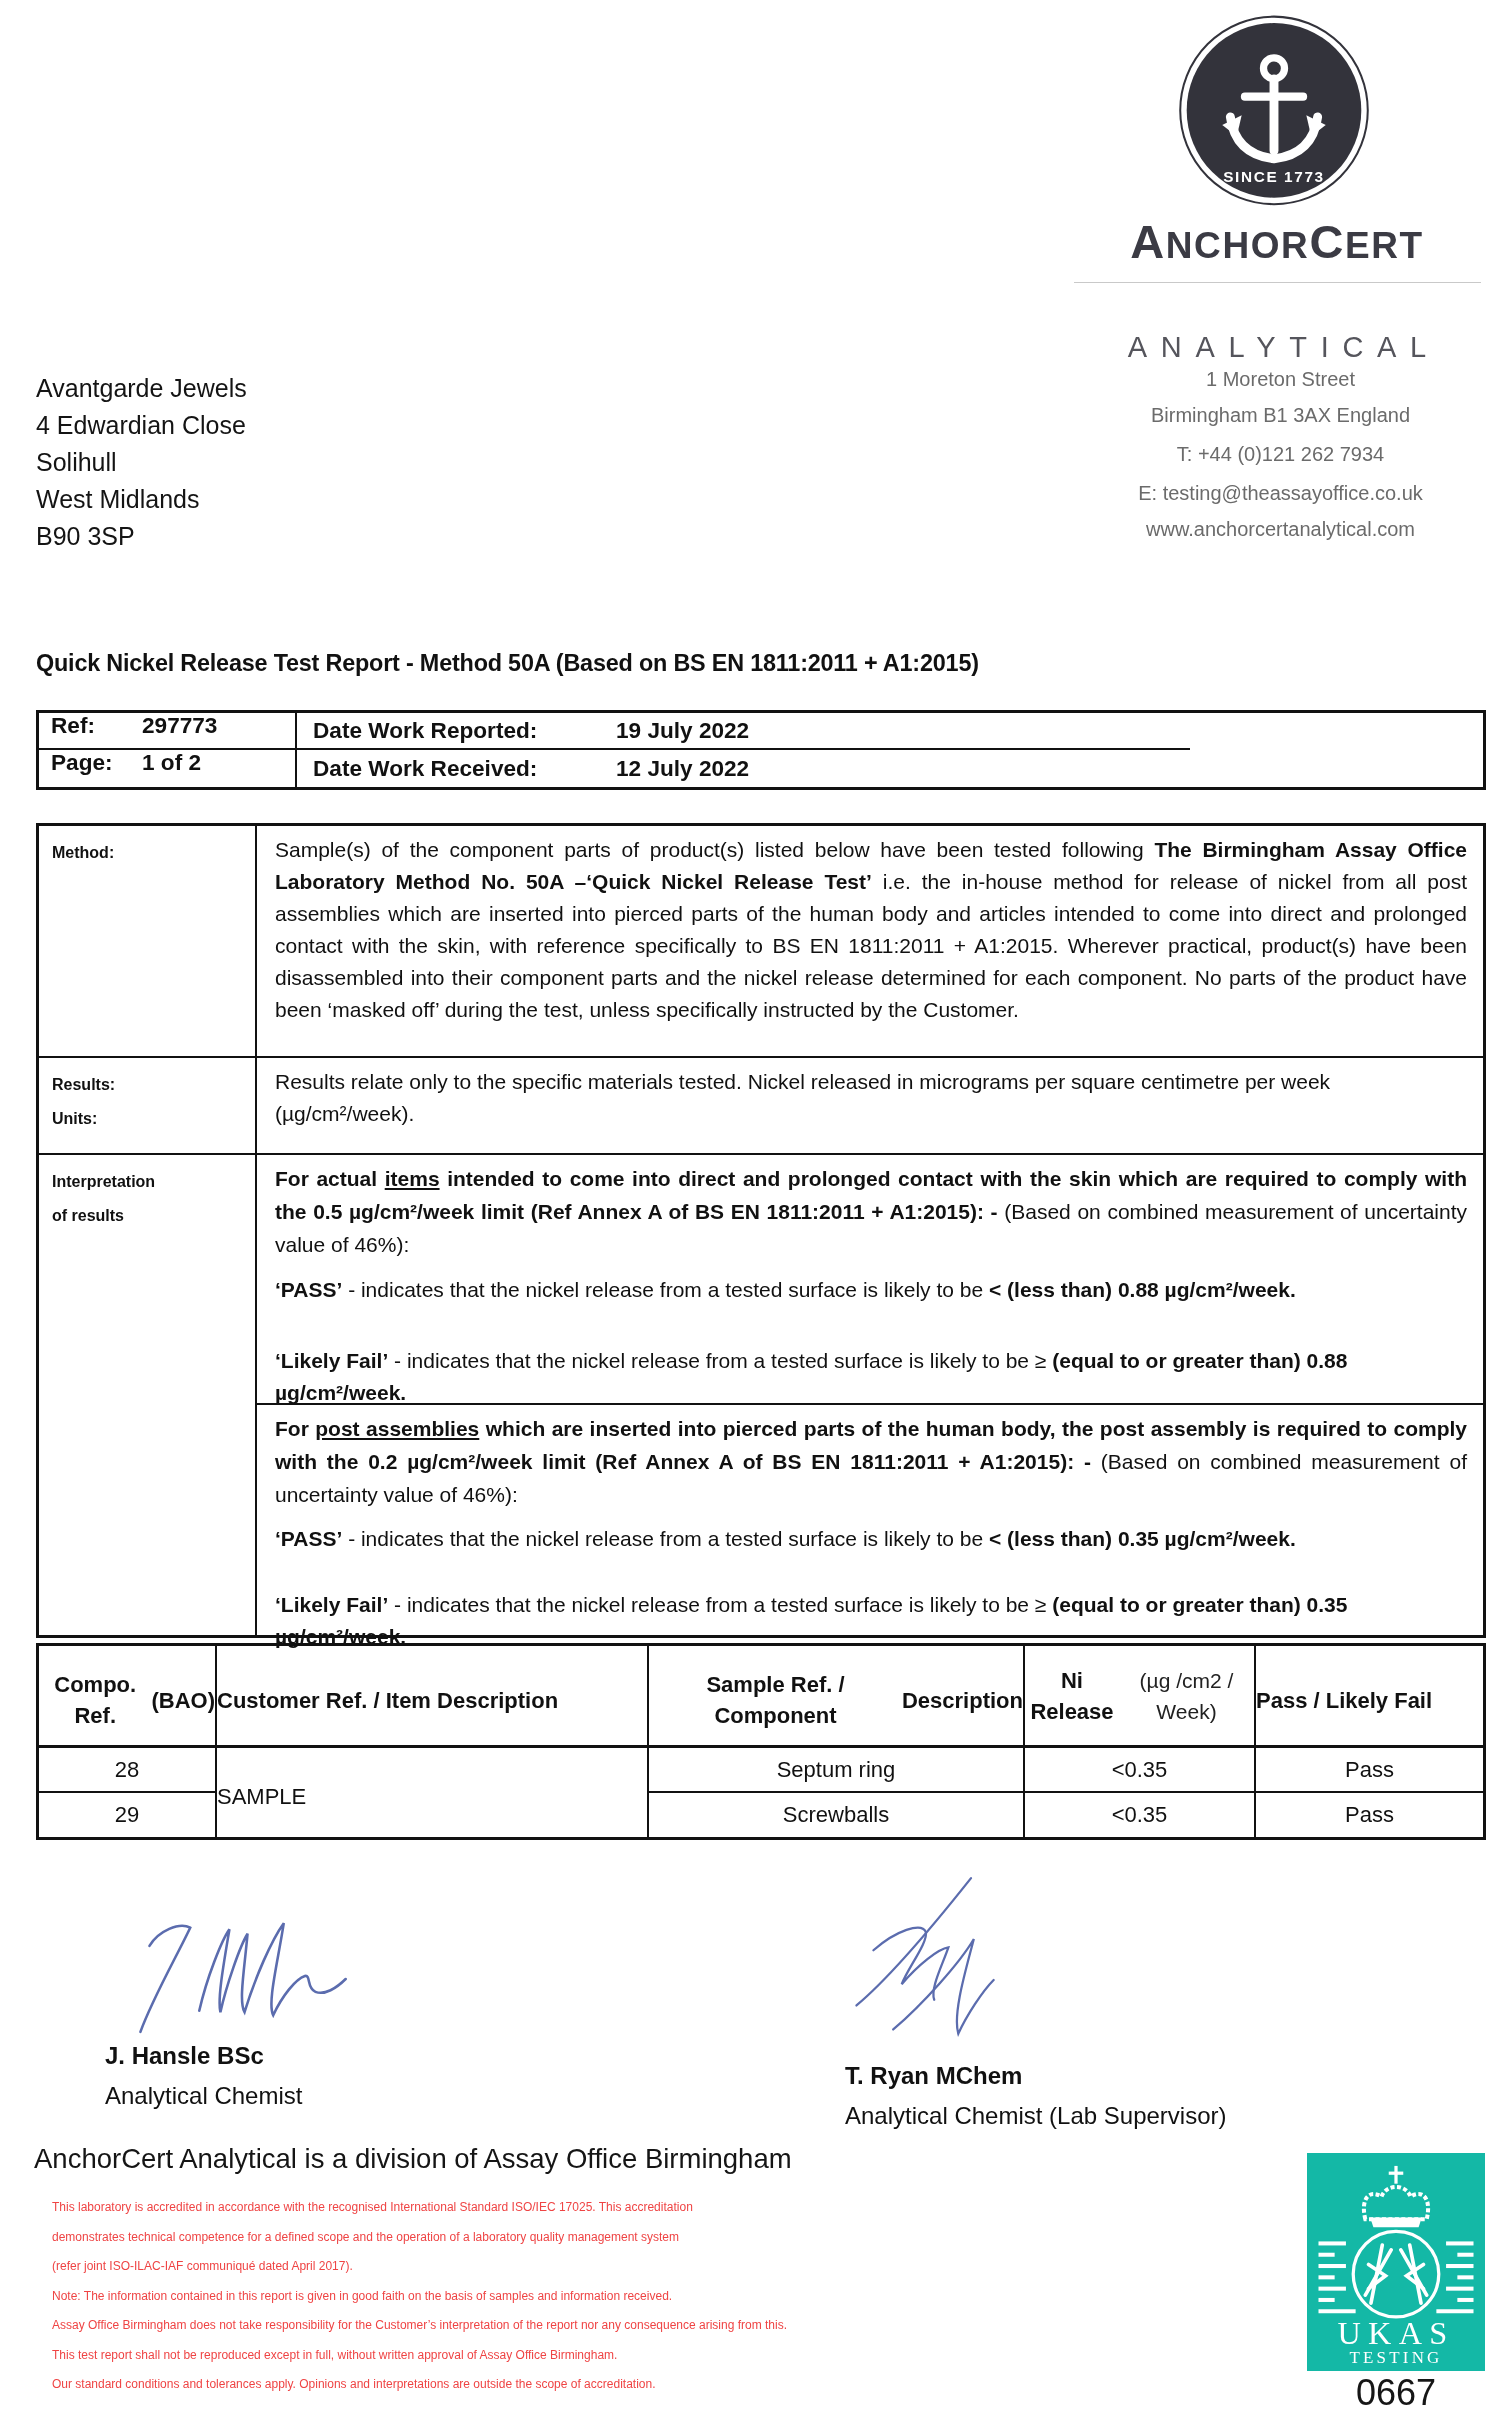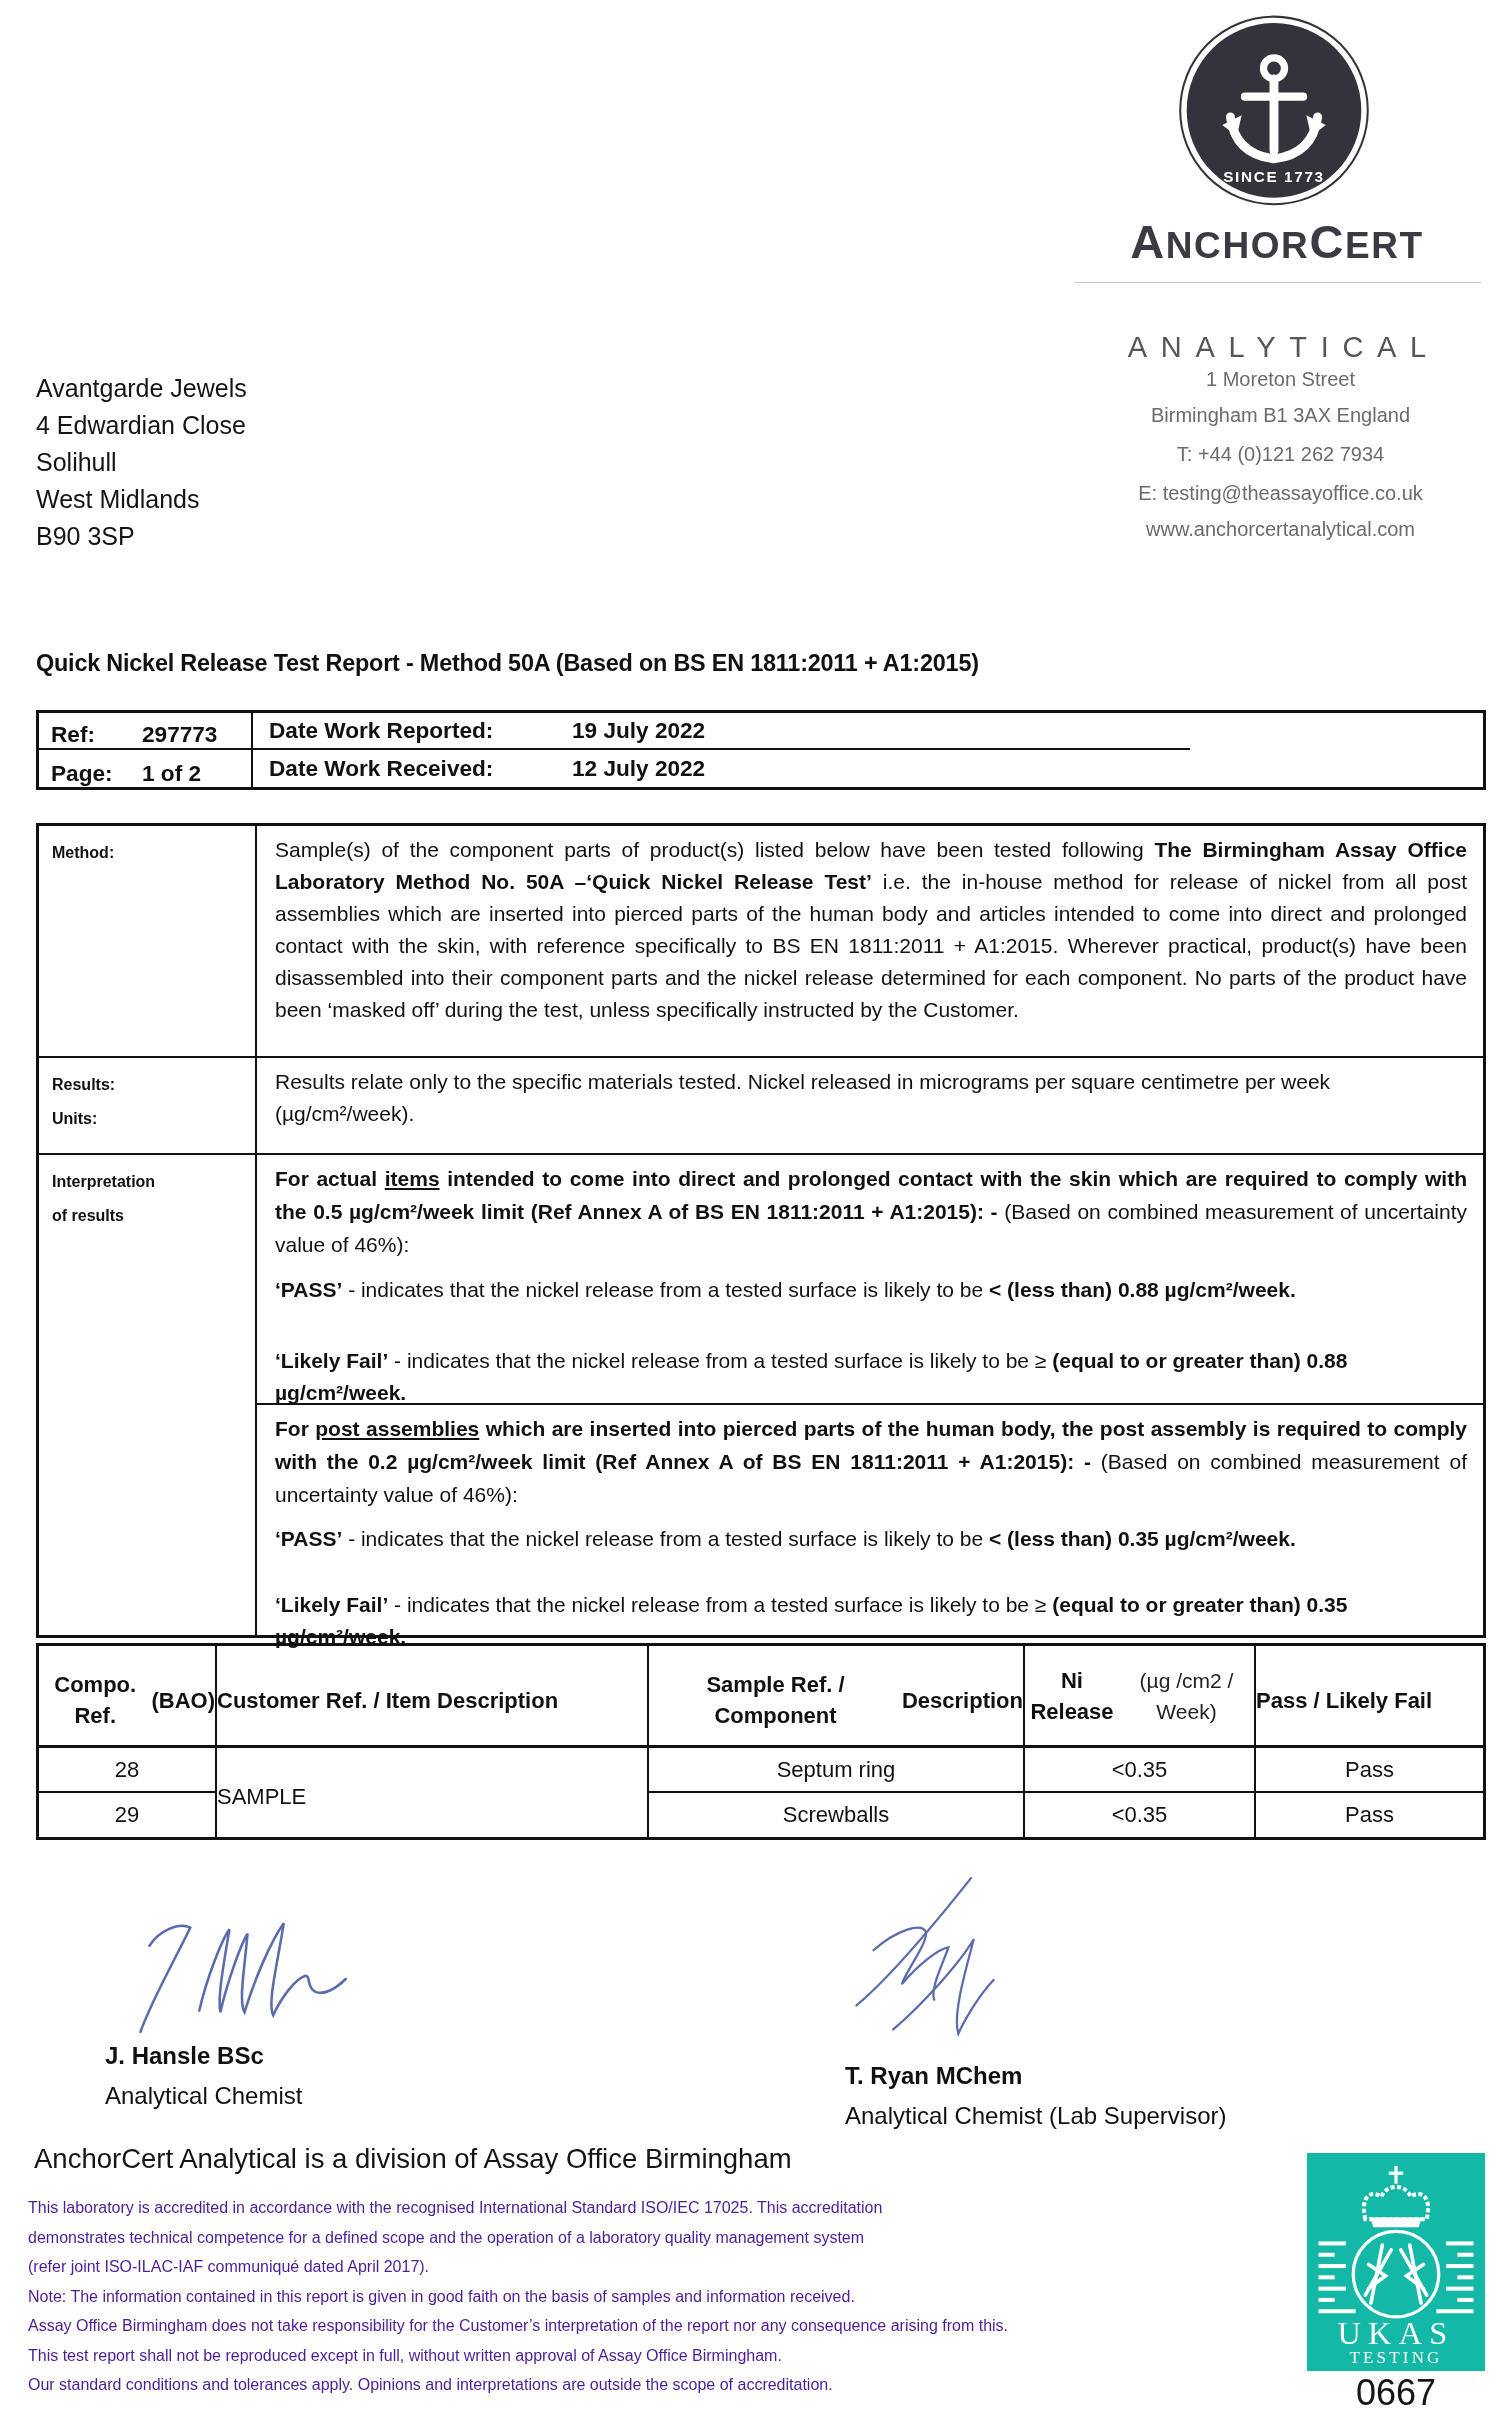--- a/index.html
+++ b/index.html
@@ -22,21 +22,21 @@
   .lab-addr  { position:absolute; left:1092px; top:361px; width:377px; text-align:center;
                font-size:20px; line-height:36px; color:#6b6b6b; }
   .lab-addr .gap { height:3.2px; }
   
   .rpt-title { position:absolute; left:36px; top:650px; font-size:23.4px; font-weight:700; letter-spacing:-0.2px; }
   
   .ref-table { position:absolute; left:36px; top:710px; width:1450px; border:3.2px solid #111; display:flex; }
   .ref-left { width:1151px; }
   .ref-row { display:flex; height:37px; align-items:center; font-weight:700; font-size:22.6px; }
   .ref-row.first { border-bottom:2.4px solid #111; }
-  .cell-ref { width:214px; border-right:2.4px solid #111; height:100%; display:flex; align-items:flex-end; padding-left:12px; }
+  .cell-ref { width:258px; border-right:2.4px solid #111; height:100%; display:flex; align-items:flex-start; padding-left:12px; }
   .cell-ref .lbl { width:91px; }
   .cell-date { flex:1; display:flex; align-items:center; padding-left:16px; height:100%; }
   .cell-date .lbl { width:303px; }
   .cell-batch { width:299px; border-left:2.4px solid #111; display:flex; align-items:center; padding-left:14.6px;
                 font-weight:700; font-size:22.6px; }
   
   .main-table { position:absolute; left:36px; top:823px; width:1450px; border:3.2px solid #111; }
   .mt-row { display:flex; border-bottom:2.4px solid #111; }
   .mt-row:last-child { border-bottom:none; }
   .mt-label { width:218px; flex:none; border-right:2.4px solid #111; padding:9.7px 4.9px 0 13px;
@@ -67,21 +67,21 @@
   .rc.lastrow { border-bottom:none; }
   .rc.ni-hdr { justify-content:space-between; padding-bottom:8px; }
   .ni-units { font-weight:400; font-size:21px; color:#222; }
   .rc.merged { grid-column:2; grid-row:2 / span 4; border-bottom:none; justify-content:flex-start; padding-top:9.7px; }
   
   .sig { position:absolute; }
   .sig-block { position:absolute; font-size:24px; line-height:40px; }
   .sig-name { font-weight:700; }
   
   .foot-head { position:absolute; left:34px; top:2143px; font-size:27.5px; color:#151515; }
-  .foot-lines { position:absolute; left:28px; top:2193px; font-size:16px; line-height:29.5px; color:#4c1d95; width:1261px; }
+  .foot-lines { position:absolute; left:52px; top:2193px; font-size:12px; line-height:29.5px; color:#ef4444; width:1261px; }
   
   .ukas-box { position:absolute; left:1307px; top:2153px; width:178px; height:218px; background:#14b8a6; }
   .ukas-num { position:absolute; left:1307px; top:2372px; width:178px; text-align:center; font-size:36px; color:#161616; }
 </style>
 </head>
 <body>
 
 <div class="page">
 
   <svg class="logo-svg" width="194" height="194" viewBox="0 0 240 240">

